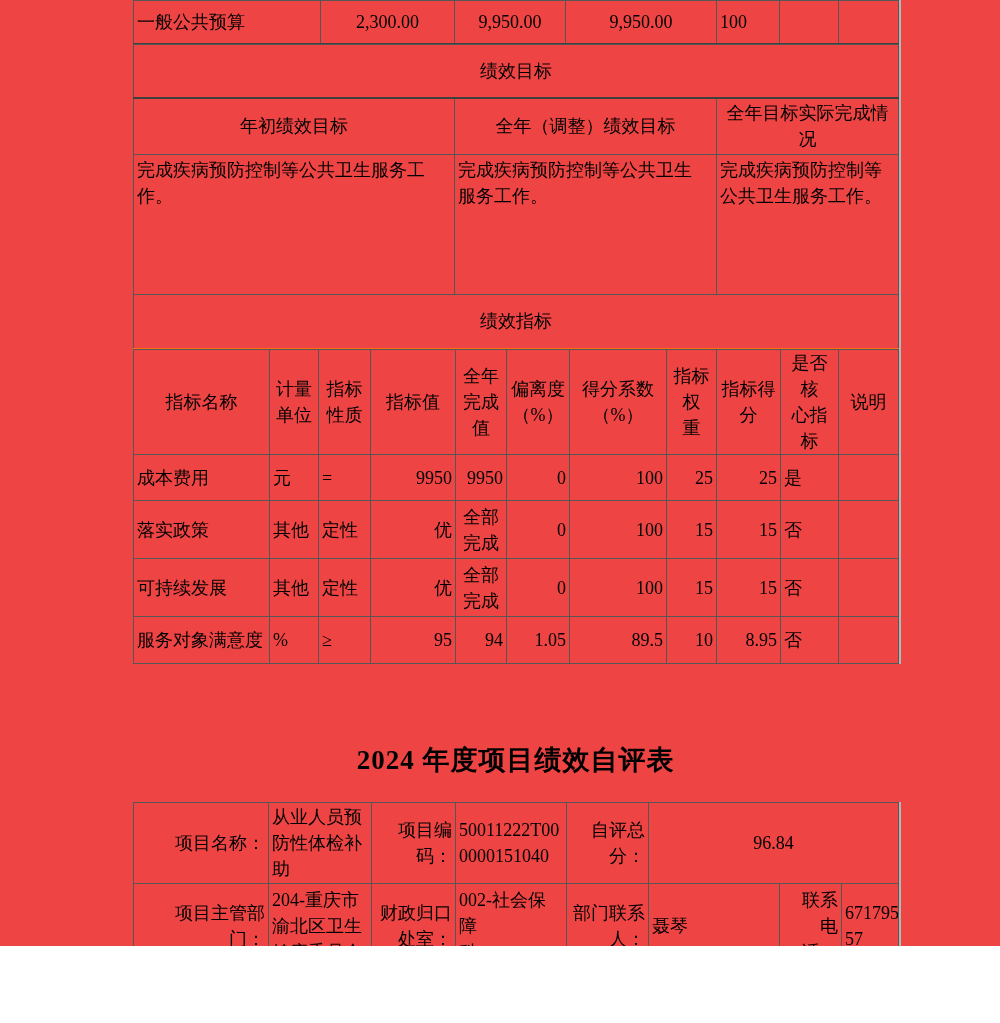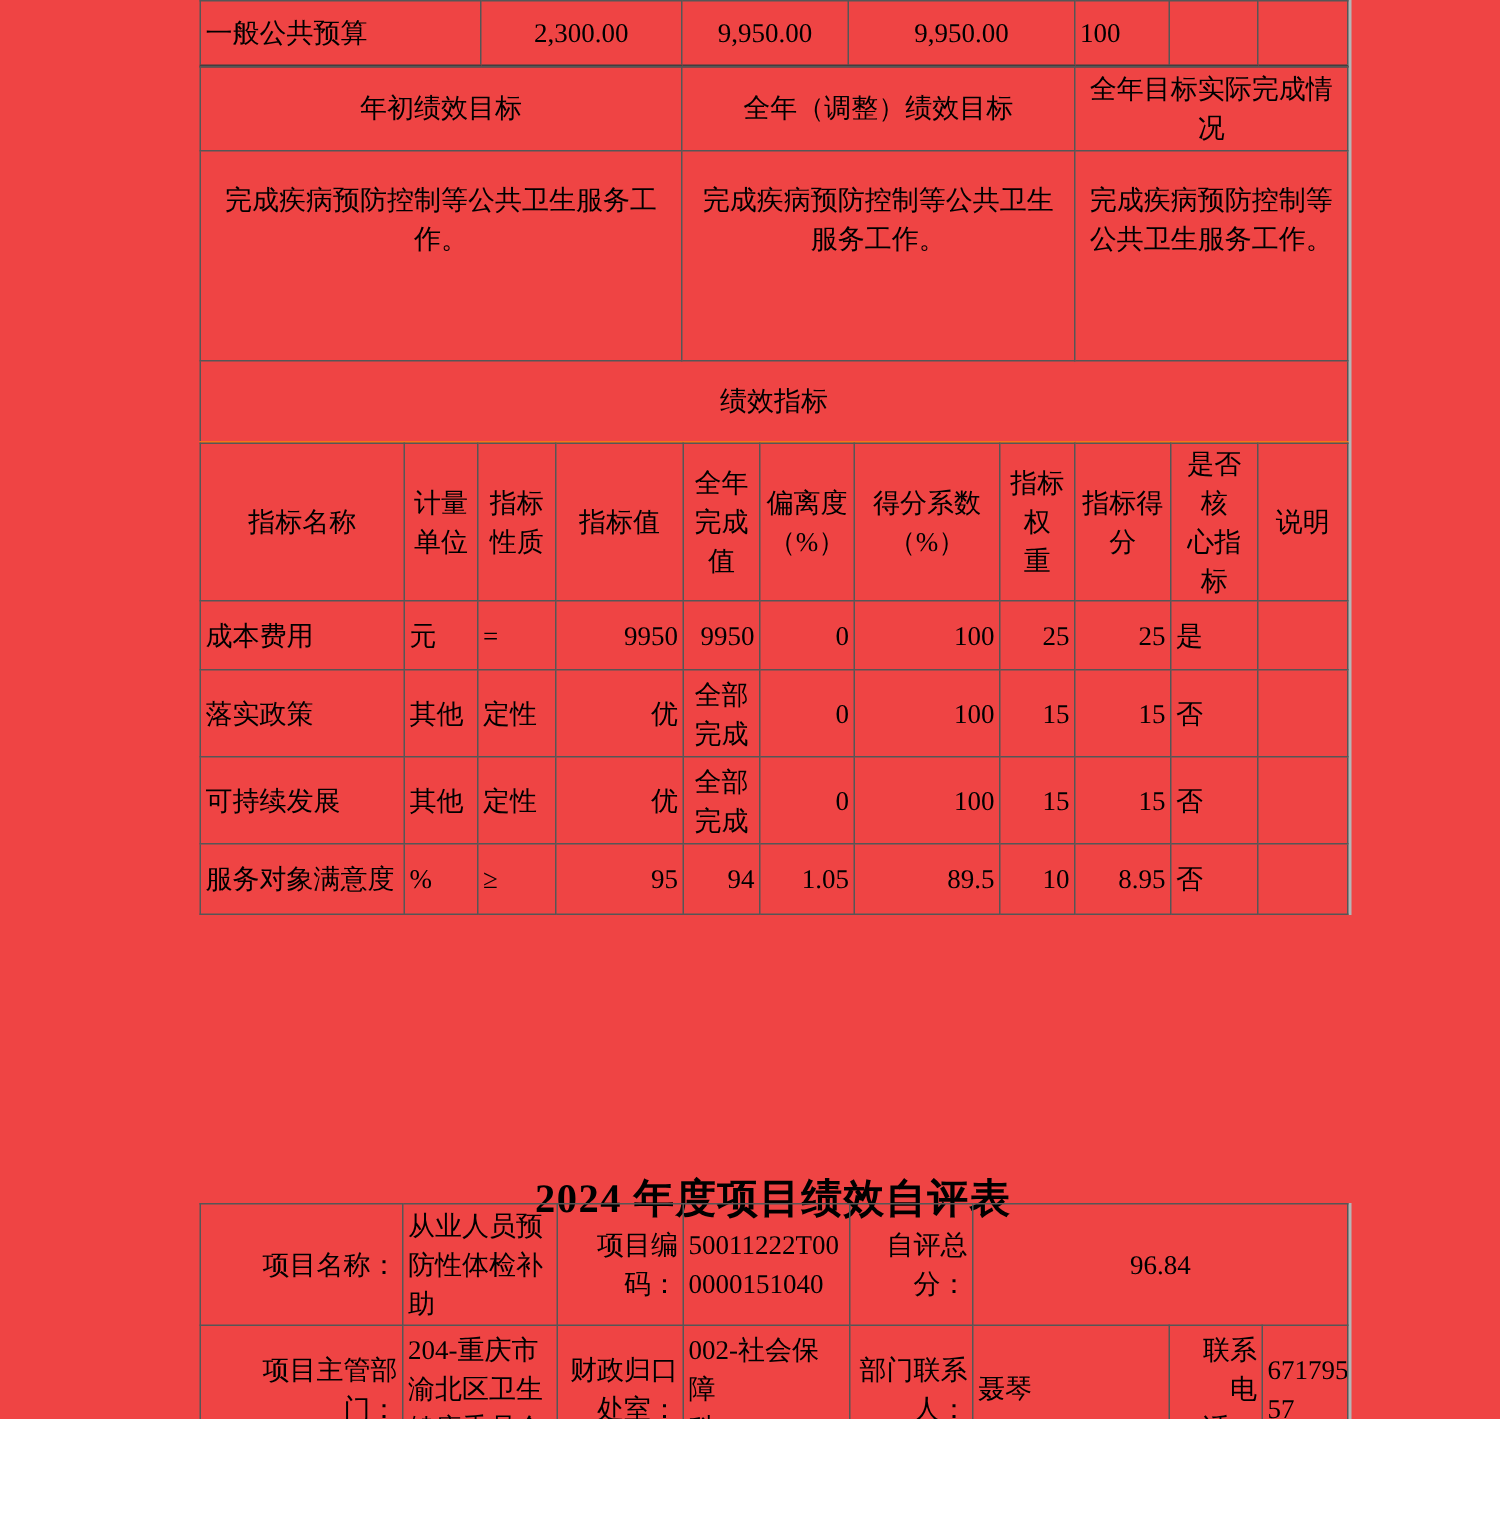--- a/index.html
+++ b/index.html
@@ -17,28 +17,28 @@
     padding:0 3px;
     font-size:18px;
     line-height:26px;
     white-space:pre-line;
     overflow:hidden;
     vertical-align:middle;
   }
   .ac{text-align:center;}
   .ar{text-align:right;}
   .al{text-align:left;}
-  .vt{vertical-align:top;padding-top:19px;text-align:center;}
+  .vt{vertical-align:top;padding-top:2px;}
   .nw{white-space:nowrap;}
   tr.bb2 > td{border-bottom:2px solid #3f3f3f;}
   tr.bbg > td{border-bottom:2px solid #f97316;}
   tr.bt2 > td{border-top:2px solid #3f3f3f;}
   tr.open > td{border-bottom:none;}
   .title{
-    position:absolute;top:781px;left:133px;width:765px;height:44px;
+    position:absolute;top:742px;left:133px;width:765px;height:44px;
     text-align:center;font-size:27px;font-weight:bold;letter-spacing:1px;
     font-family:"Liberation Serif","DejaVu Serif",serif;
   }
 </style>
 </head>
 <body>
 
 <div class="page">
 
   <div class="grp" id="grp-top">
@@ -66,20 +66,23 @@
     </tbody>
       </table>
 
     <table>
       <colgroup>
         <col style="width:321px">
           <col style="width:262px">
           <col style="width:182px">
       </colgroup>
       <tbody>
+          <tr style="height:54px" class="bb2">
+        <td colspan="3" class="ac nw">绩效目标</td>
+      </tr>
       <tr style="height:56px">
         <td class="ac nw">年初绩效目标</td>
         <td class="ac nw">全年（调整）绩效目标</td>
         <td class="ac">全年目标实际完成情
 况</td>
       </tr>
       <tr style="height:140px">
         <td class="al vt">完成疾病预防控制等公共卫生服务工
 作。</td>
         <td class="al vt">完成疾病预防控制等公共卫生

